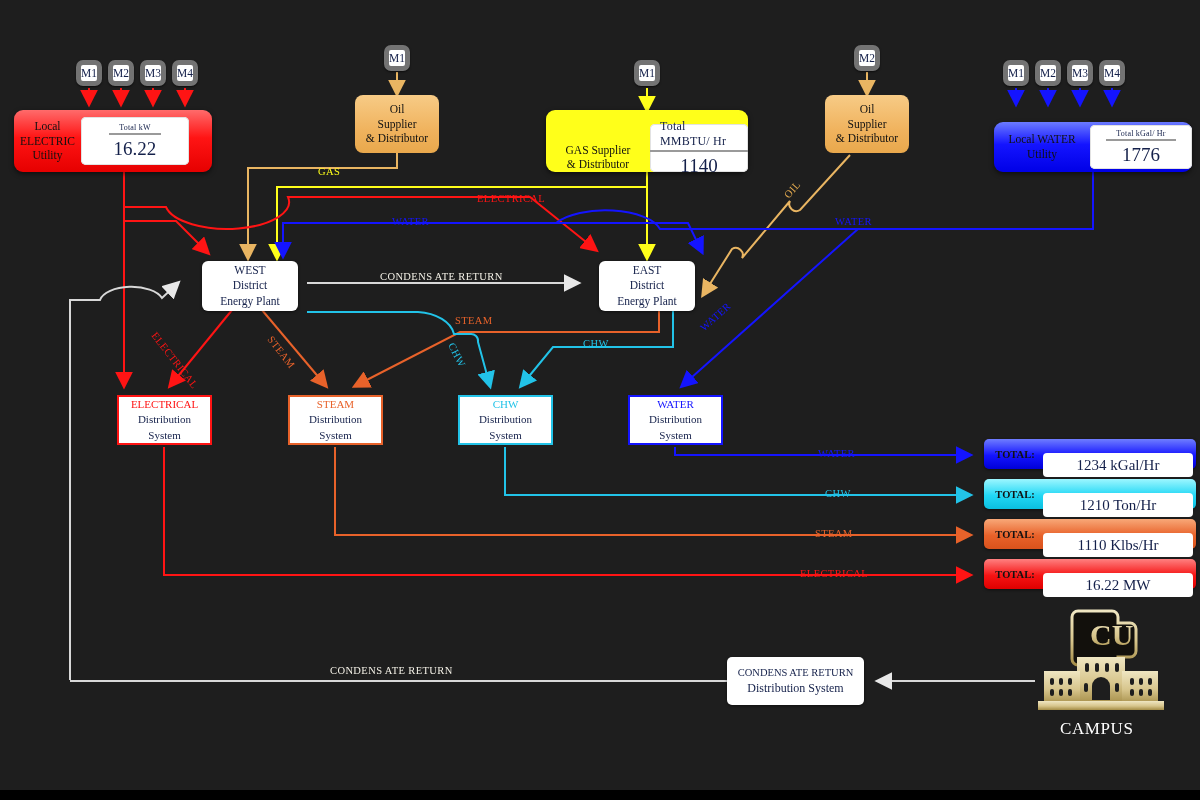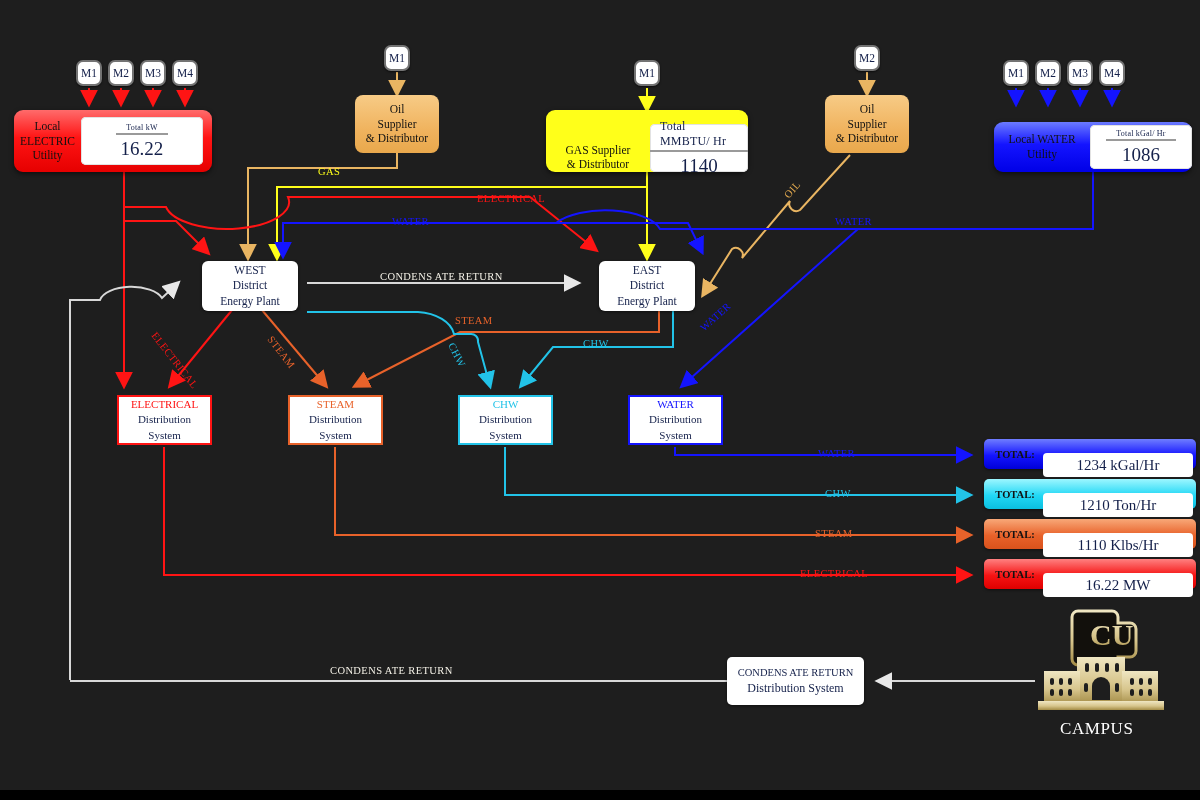--- a/index.html
+++ b/index.html
@@ -4,21 +4,21 @@
 <style>
   html,body{margin:0;padding:0;background:#000;}
   body{width:1200px;height:800px;overflow:hidden;font-family:"Liberation Serif",serif;}
   #canvas{position:absolute;left:0;top:0;width:1200px;height:790px;background:#1e1e1e;overflow:hidden;}
   #bottombar{position:absolute;left:0;top:790px;width:1200px;height:10px;background:#000;}
   svg.wires{position:absolute;left:0;top:0;width:1200px;height:790px;pointer-events:none;}
 
   .node{position:absolute;box-sizing:border-box;}
 
   
-  .meter{width:26px;height:26px;border-radius:7px;background:#fff;border:2px solid #737373;
+  .meter{width:26px;height:26px;border-radius:7px;background:#fff;border:5px solid #737373;
          display:flex;align-items:center;justify-content:center;font-size:11.5px;color:#14204a;
          font-family:"Liberation Serif",serif;box-shadow:0 1px 2px rgba(0,0,0,.6);}
 
   
   .util{border-radius:9px;display:flex;align-items:center;box-shadow:0 2px 5px rgba(0,0,0,.55);}
   .util .cap{flex:0 0 auto;text-align:center;font-size:11.5px;line-height:1.28;color:#111;
              font-family:"Liberation Serif",serif;padding:0 6px;}
   .readout{background:#fff;border-radius:5px;display:flex;flex-direction:column;
            align-items:center;justify-content:center;box-shadow:inset 0 0 0 1px #e2e2e2;}
   .readout .rl{font-size:8px;color:#14204a;letter-spacing:.2px;border-bottom:2px solid #9a9a9a;
@@ -169,21 +169,21 @@
   <div class="node meter" style="left:1035px;top:60px">M2</div>
   <div class="node meter" style="left:1067px;top:60px">M3</div>
   <div class="node meter" style="left:1099px;top:60px">M4</div>
 
   <div class="node util electric-util" style="left:14px;top:110px;width:198px;height:62px">
     <div class="cap">
       <div>Local</div>
       <div>ELECTRIC</div>
       <div>Utility</div>
     </div>
-    <div class="readout" style="width:122px;height:48px">
+    <div class="readout" style="width:108px;height:48px">
       <div class="rl">Total kW</div>
       <div class="rv">16.22</div>
     </div>
   </div>
 
   <div class="node oil-util" style="left:355px;top:95px;width:84px;height:58px">
     <div>
       <div>Oil</div>
       <div>Supplier</div>
       <div>&amp; Distributor</div>
@@ -209,21 +209,21 @@
     </div>
   </div>
 
   <div class="node util water-util" style="left:994px;top:122px;width:198px;height:50px">
     <div class="cap" style="width:84px">
       <div>Local   WATER</div>
       <div>Utility</div>
     </div>
     <div class="readout" style="width:106px;height:44px">
       <div class="rl">Total kGal/ Hr</div>
-      <div class="rv">1086</div>
+      <div class="rv">1776</div>
     </div>
   </div>
 
   <div class="node plant" style="left:202px;top:261px;width:96px;height:50px">
     <div>
       <div>WEST</div>
       <div>District</div>
       <div>Energy Plant</div>
     </div>
   </div>

